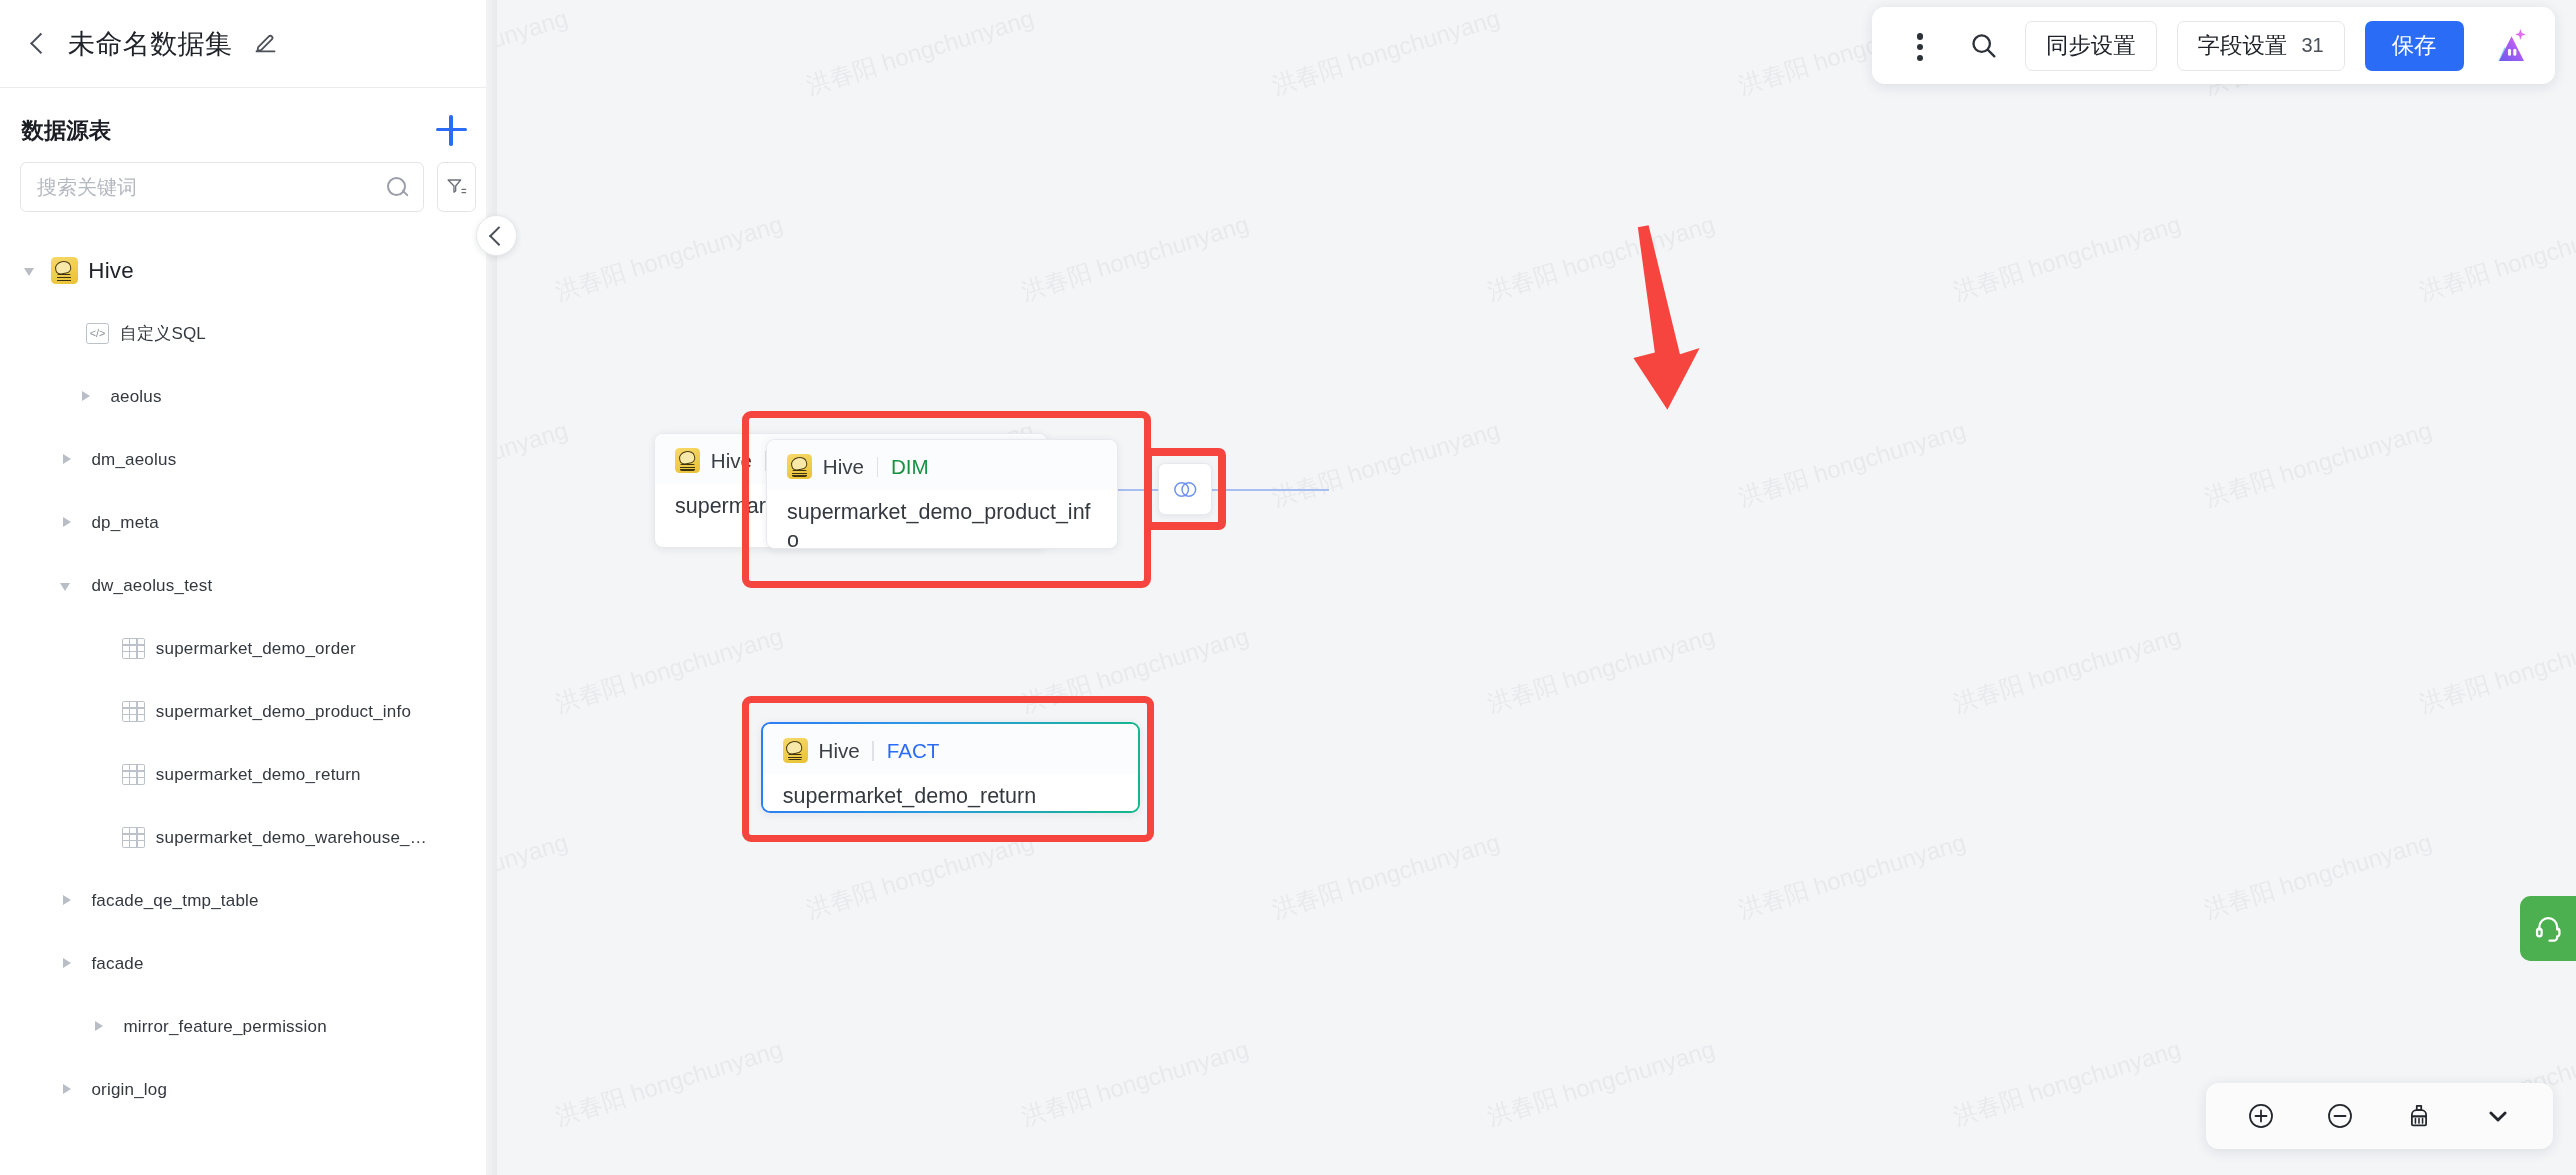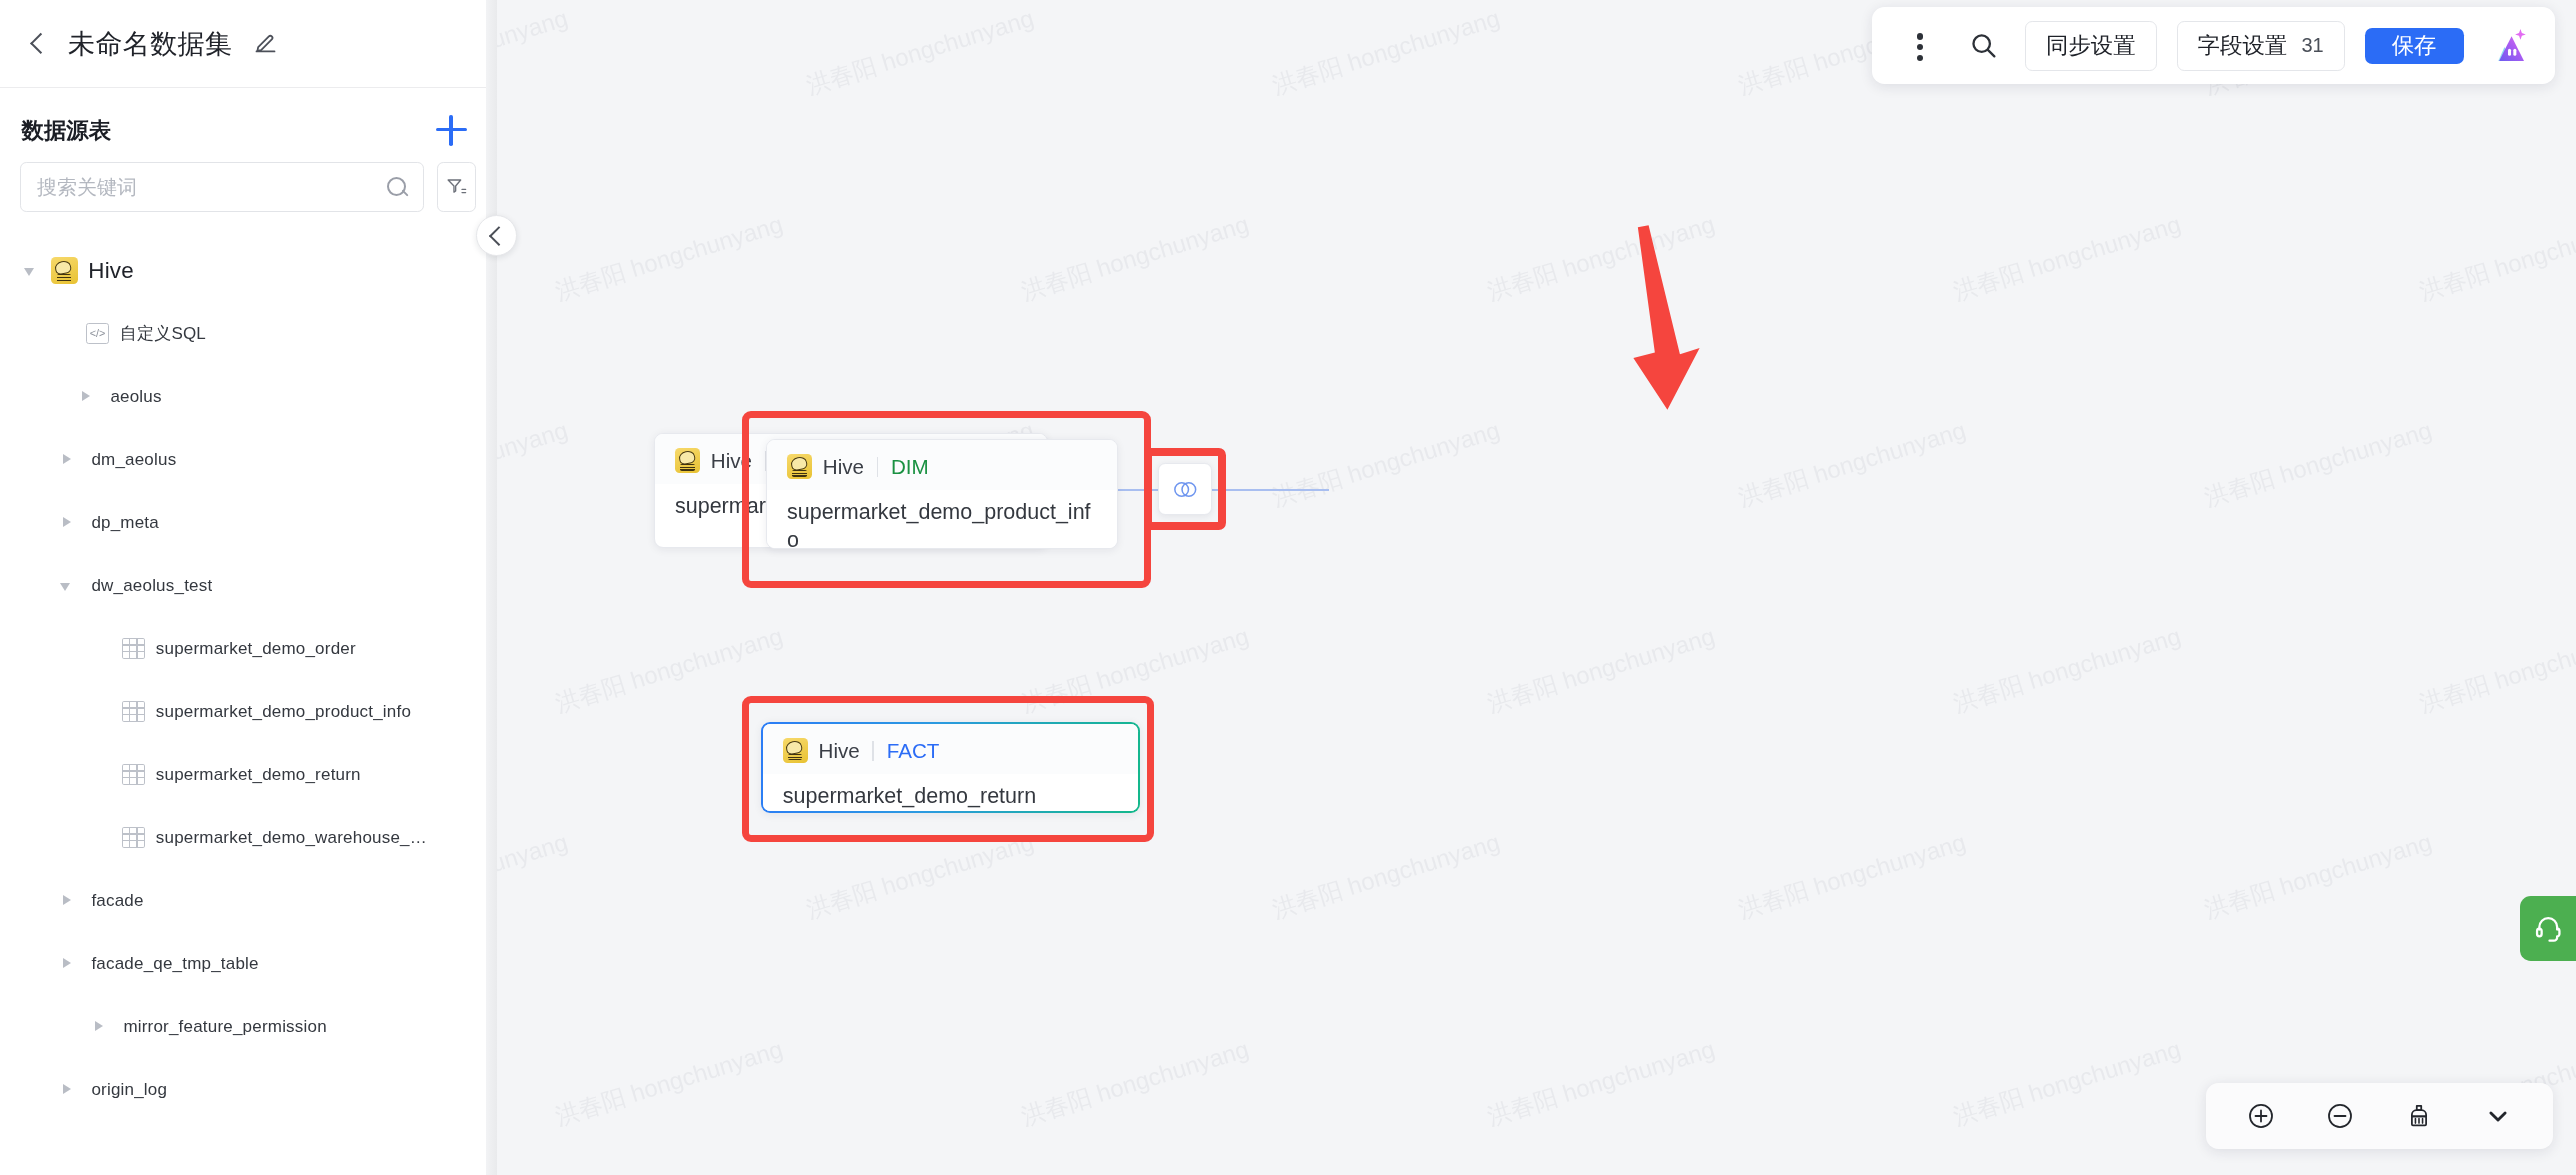--- a/index.html
+++ b/index.html
@@ -301,21 +301,21 @@
     display: flex; align-items: center; gap: 14.3px;
     padding: 0 20px; cursor: pointer;
     font-size: 22.4px; color: #1e2128; font-weight: 500;
     white-space: nowrap;
   }
   .tb-count {
     font-size: 20px; color: #4a4f58; font-weight: 400;
     font-family: "Liberation Sans", sans-serif;
   }
   .tb-save {
-    height: 36px; border: none; border-radius: 7.2px;
+    height: 50px; border: none; border-radius: 7.2px;
     background: #2b6cf6; color: #fff;
     font-size: 22.4px; font-weight: 500;
     padding: 0 27px; cursor: pointer;
     display: flex; align-items: center;
     font-family: inherit;
     text-align: center;
   }
   .ai-icon { width: 48px; height: 48px; cursor: pointer; }
   .ai-icon svg { width: 48px; height: 48px; display:block; }
 
@@ -442,27 +442,27 @@
           <span class="caret "></span>
           <span style="display: inline-block; width: 9px; flex: 0 0 auto;"></span>
           <span class="tbl-icon"></span>
           <span style="display: inline-block; width: 10.8px; flex: 0 0 auto;"></span>
           <span class="tree-label">supermarket_demo_warehouse_…</span>
         </div>
         <div class="tree-row" style="padding-left: 57px;">
           <span class="caret closed"></span>
           <span style="display: inline-block; width: 9px; flex: 0 0 auto;"></span>
           <span style="display: inline-block; width: 5.4px; flex: 0 0 auto;"></span>
-          <span class="tree-label">facade</span>
+          <span class="tree-label">facade_qe_tmp_table</span>
         </div>
         <div class="tree-row" style="padding-left: 57px;">
           <span class="caret closed"></span>
           <span style="display: inline-block; width: 9px; flex: 0 0 auto;"></span>
           <span style="display: inline-block; width: 5.4px; flex: 0 0 auto;"></span>
-          <span class="tree-label">facade_qe_tmp_table</span>
+          <span class="tree-label">facade</span>
         </div>
         <div class="tree-row" style="padding-left: 89px;">
           <span class="caret closed"></span>
           <span style="display: inline-block; width: 9px; flex: 0 0 auto;"></span>
           <span style="display: inline-block; width: 5.4px; flex: 0 0 auto;"></span>
           <span class="tree-label">mirror_feature_permission</span>
         </div>
         <div class="tree-row" style="padding-left: 57px;">
           <span class="caret closed"></span>
           <span style="display: inline-block; width: 9px; flex: 0 0 auto;"></span>

